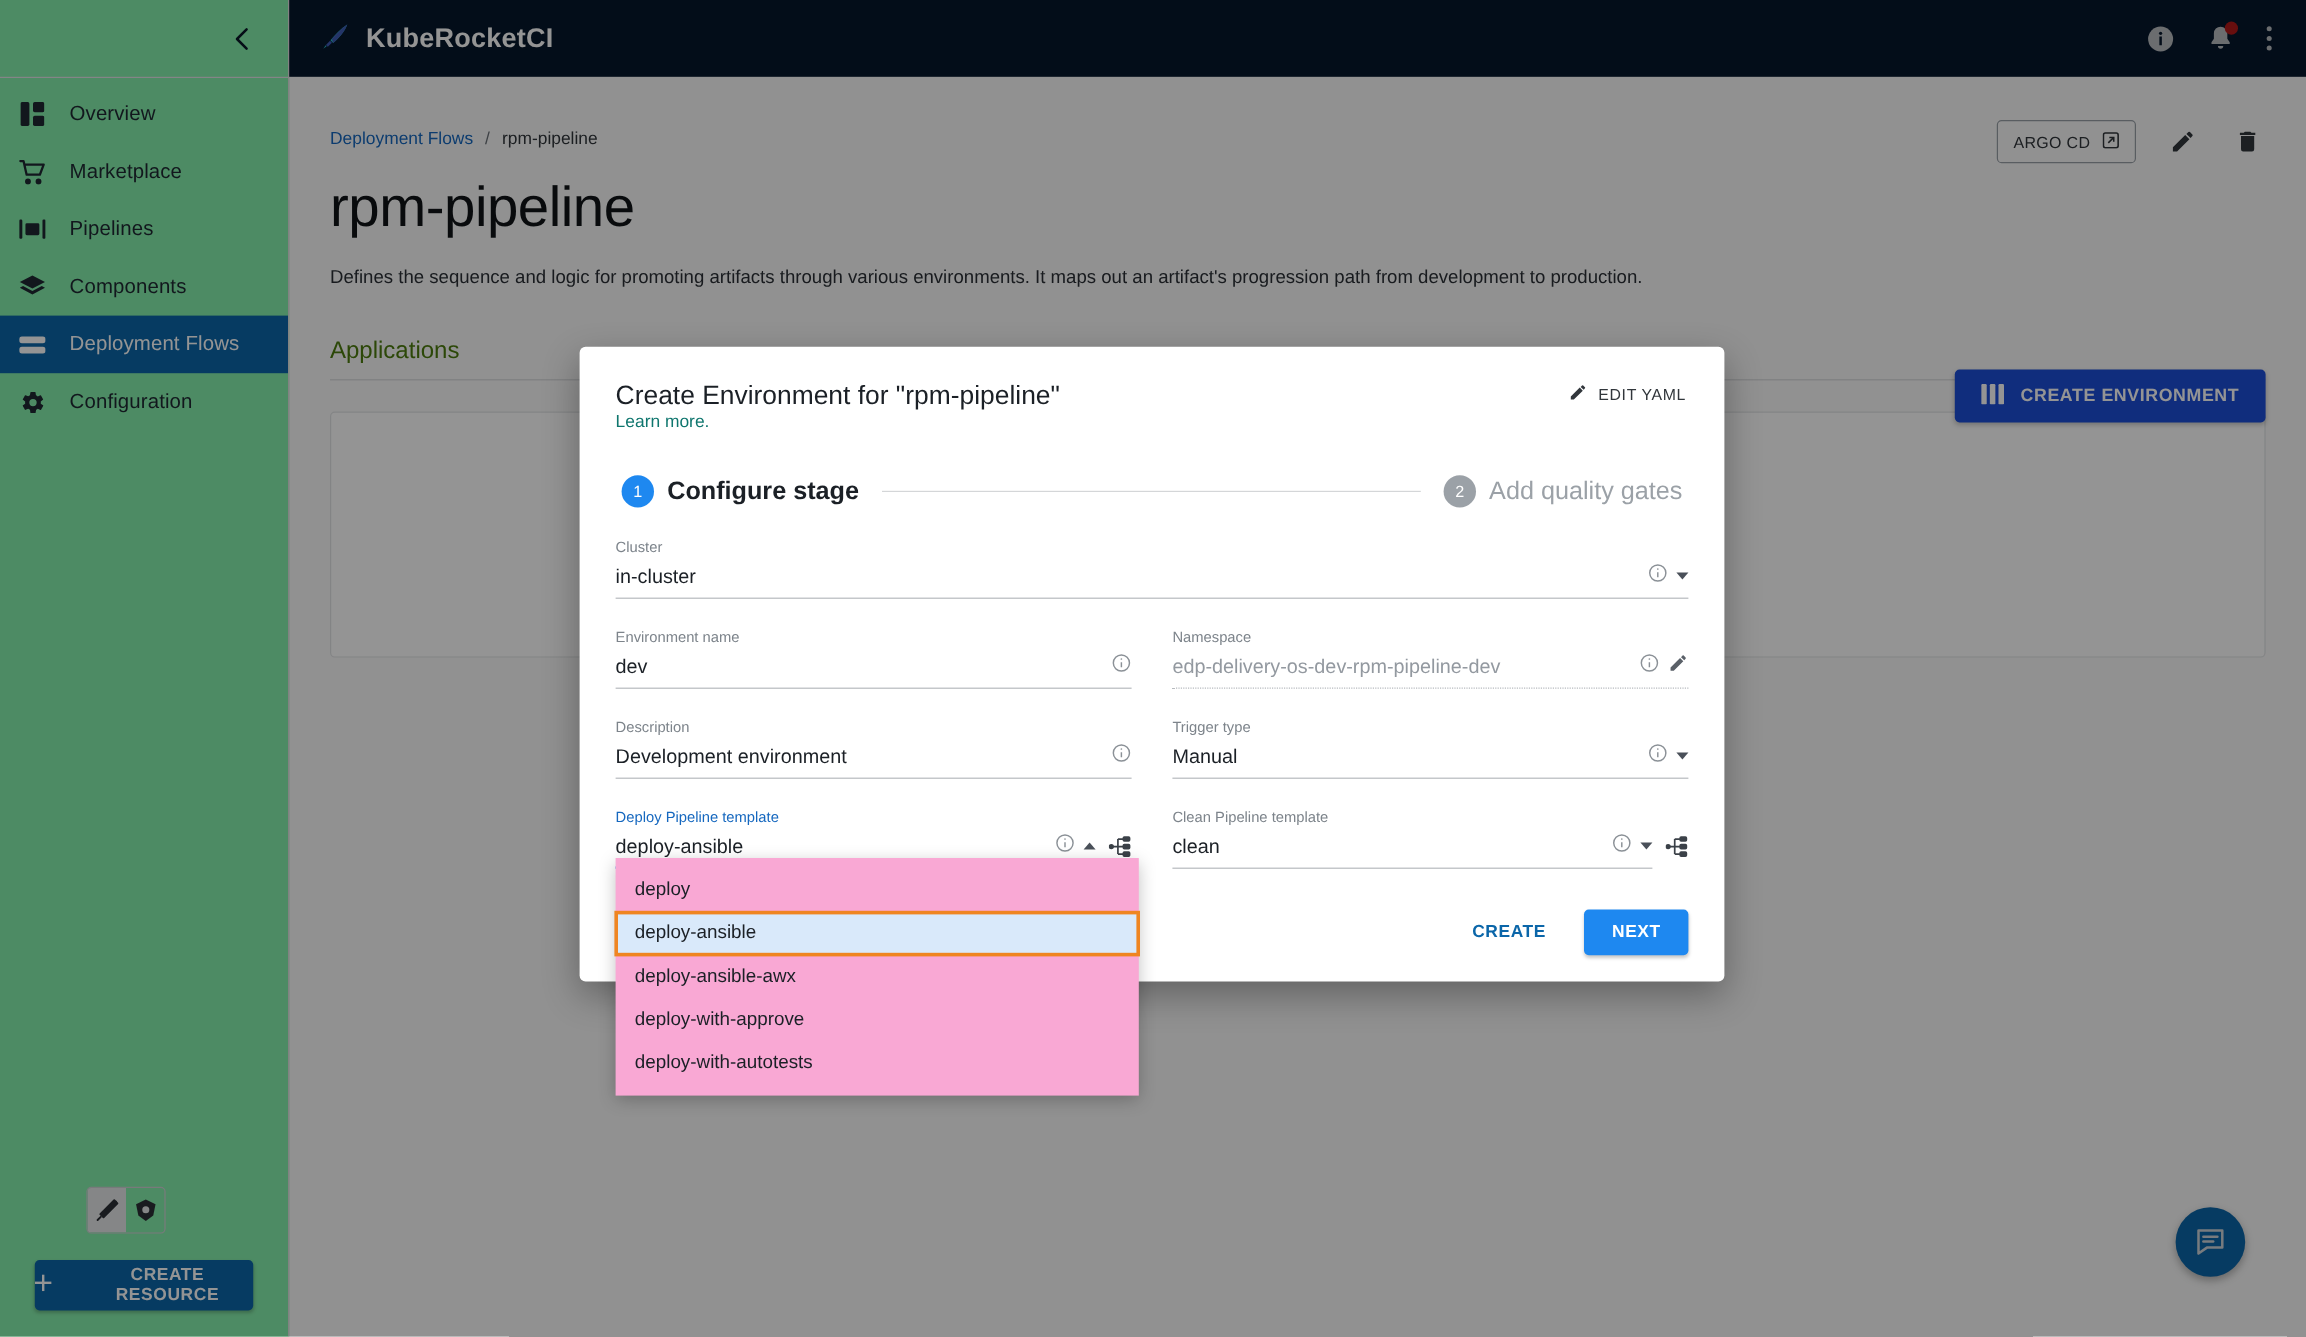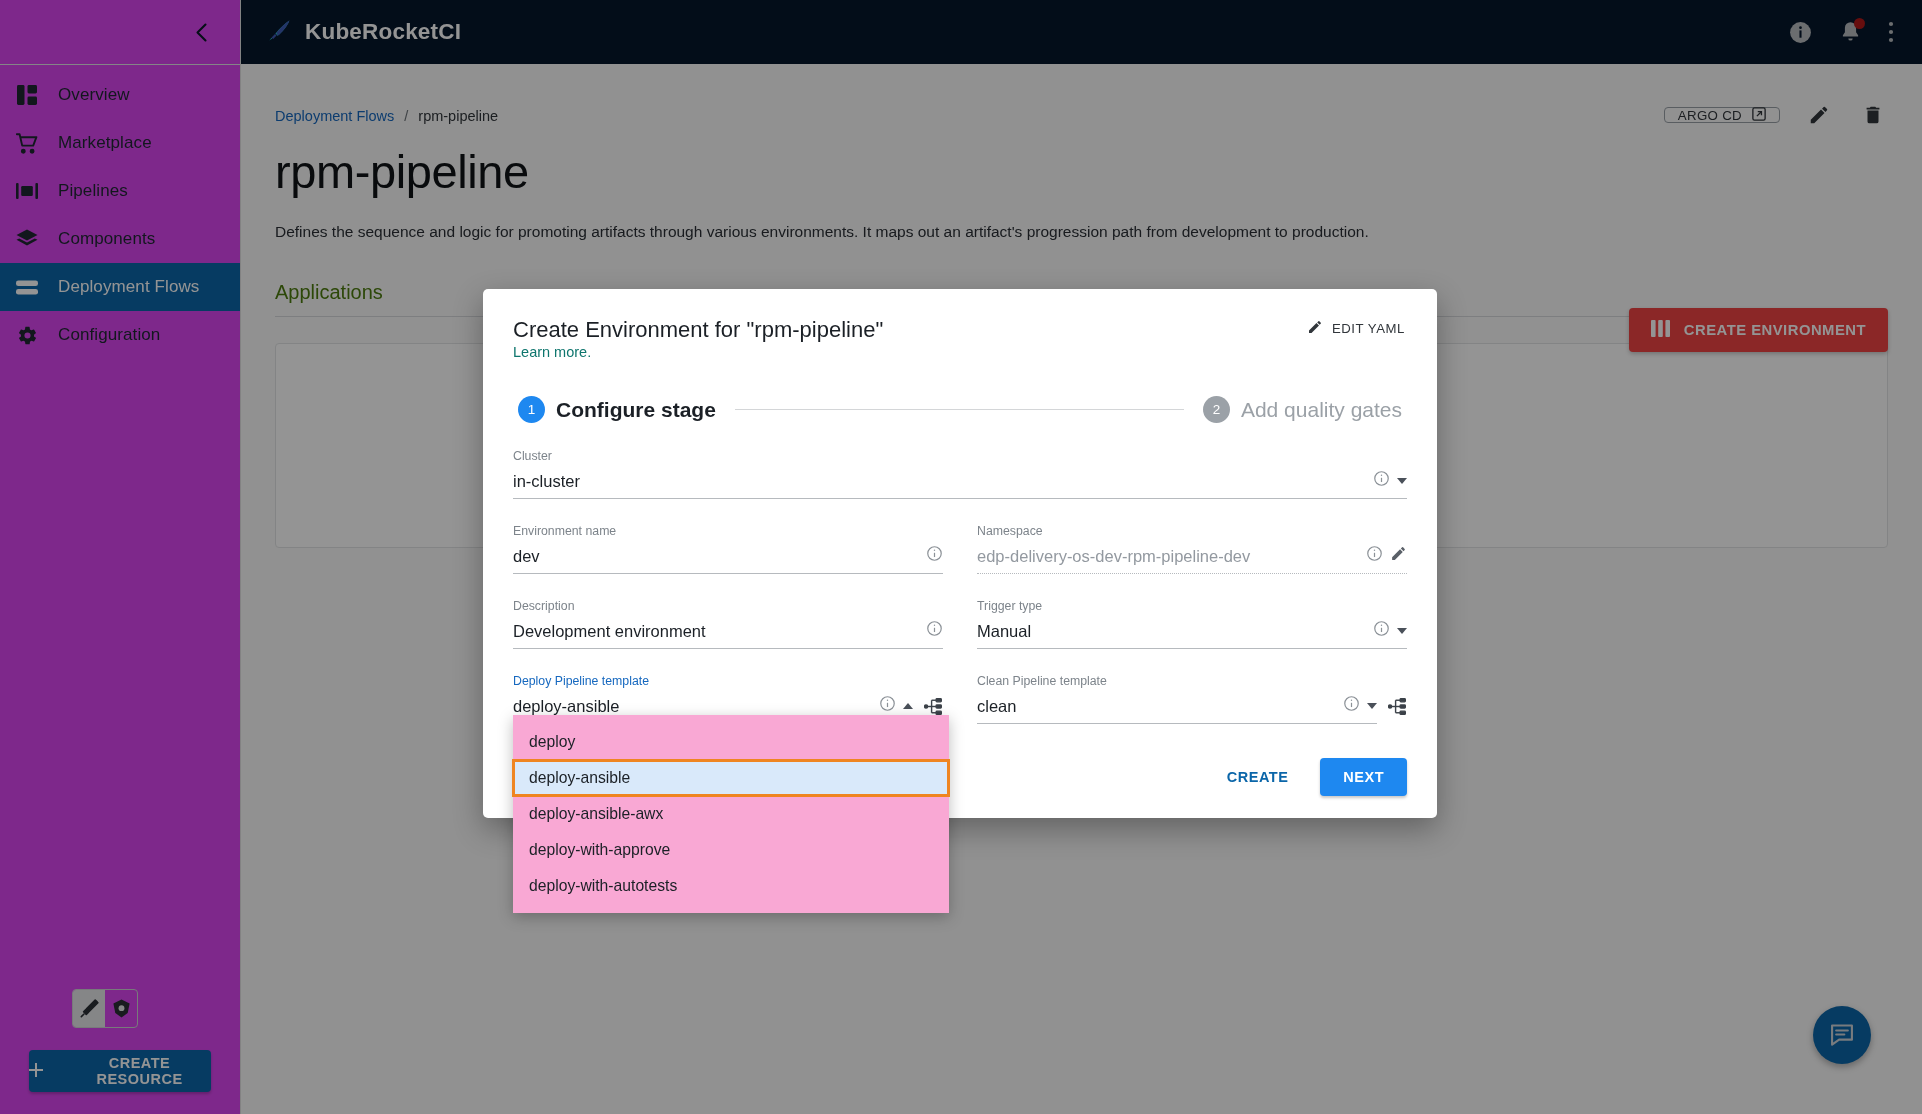--- a/index.html
+++ b/index.html
@@ -14,21 +14,21 @@
   
   #scrim {
     position: absolute; inset: 0;
     background: rgba(0,0,0,0.42);
     z-index: 500;
   }
 
   
   #sidebar {
     position: absolute; left: 0; top: 0; width: 241px; height: 1114px;
-    background: #d946ef; z-index: 10;
+    background: #86efac; z-index: 10;
     display: flex; flex-direction: column;
     border-right: 1px solid #e0e0e0;
   }
   #sidebar-top {
     height: 64px; display: flex; align-items: center; justify-content: flex-end;
     padding-right: 24px;
   }
   .collapse-btn {
     width: 30px; height: 30px; display: flex; align-items: center; justify-content: center;
     color: #0a1929; cursor: pointer; font-size: 19px; line-height: 1;
@@ -91,38 +91,38 @@
   .crumb-current { color: #31363b; }
   #page-title {
     font-size: 47px; font-weight: 400; color: #101418; margin-top: 20px; letter-spacing: -.4px;
   }
   #page-desc { margin-top: 24px; font-size: 15.5px; color: #2b3036; }
 
   #head-actions {
     position: absolute; right: 34px; top: 36px; display: flex; align-items: center; gap: 24px;
   }
   #argocd-btn {
-    border: 1px solid #9aa1a8; border-radius: 4px; height: 16px; padding: 0 13px;
+    border: 1px solid #9aa1a8; border-radius: 4px; height: 36px; padding: 0 13px;
     display: flex; align-items: center; gap: 10px; background: transparent;
     font-size: 13.3px; color: #31363b; cursor: pointer; letter-spacing: .3px;
     font-family: "Liberation Sans", sans-serif;
   }
   .icon-btn { cursor: pointer; display: flex; align-items: center; justify-content: center;
               width: 30px; height: 30px; }
 
   #apps-section { margin-top: 40px; }
   #apps-title { font-size: 20px; color: #4d7c0f; }
   #apps-underline { height: 1px; background: #d8dadc; margin-top: 12px; }
   #apps-panel {
     margin-top: 26px; height: 205px; background: #fff;
     border: 1px solid #e2e4e6; border-radius: 4px;
   }
   #create-env-btn {
     position: absolute; right: 34px; top: 244px; height: 44px; padding: 0 22px;
-    background: #ef4444; color: #fff; border: none; border-radius: 4px;
+    background: #1d4ed8; color: #fff; border: none; border-radius: 4px;
     display: flex; align-items: center; gap: 14px; font-size: 14.8px;
     font-weight: 600; letter-spacing: .5px; cursor: pointer;
     box-shadow: 0 2px 4px rgba(0,0,0,.22); font-family: "Liberation Sans", sans-serif; margin-left: 45px;
   }
 
   
   #chat-fab {
     position: absolute; right: 51px; bottom: 50px; width: 58px; height: 58px;
     border-radius: 50%; background: #0b66a9; display: flex; align-items: center;
     justify-content: center; cursor: pointer; box-shadow: 0 3px 7px rgba(0,0,0,.3);

